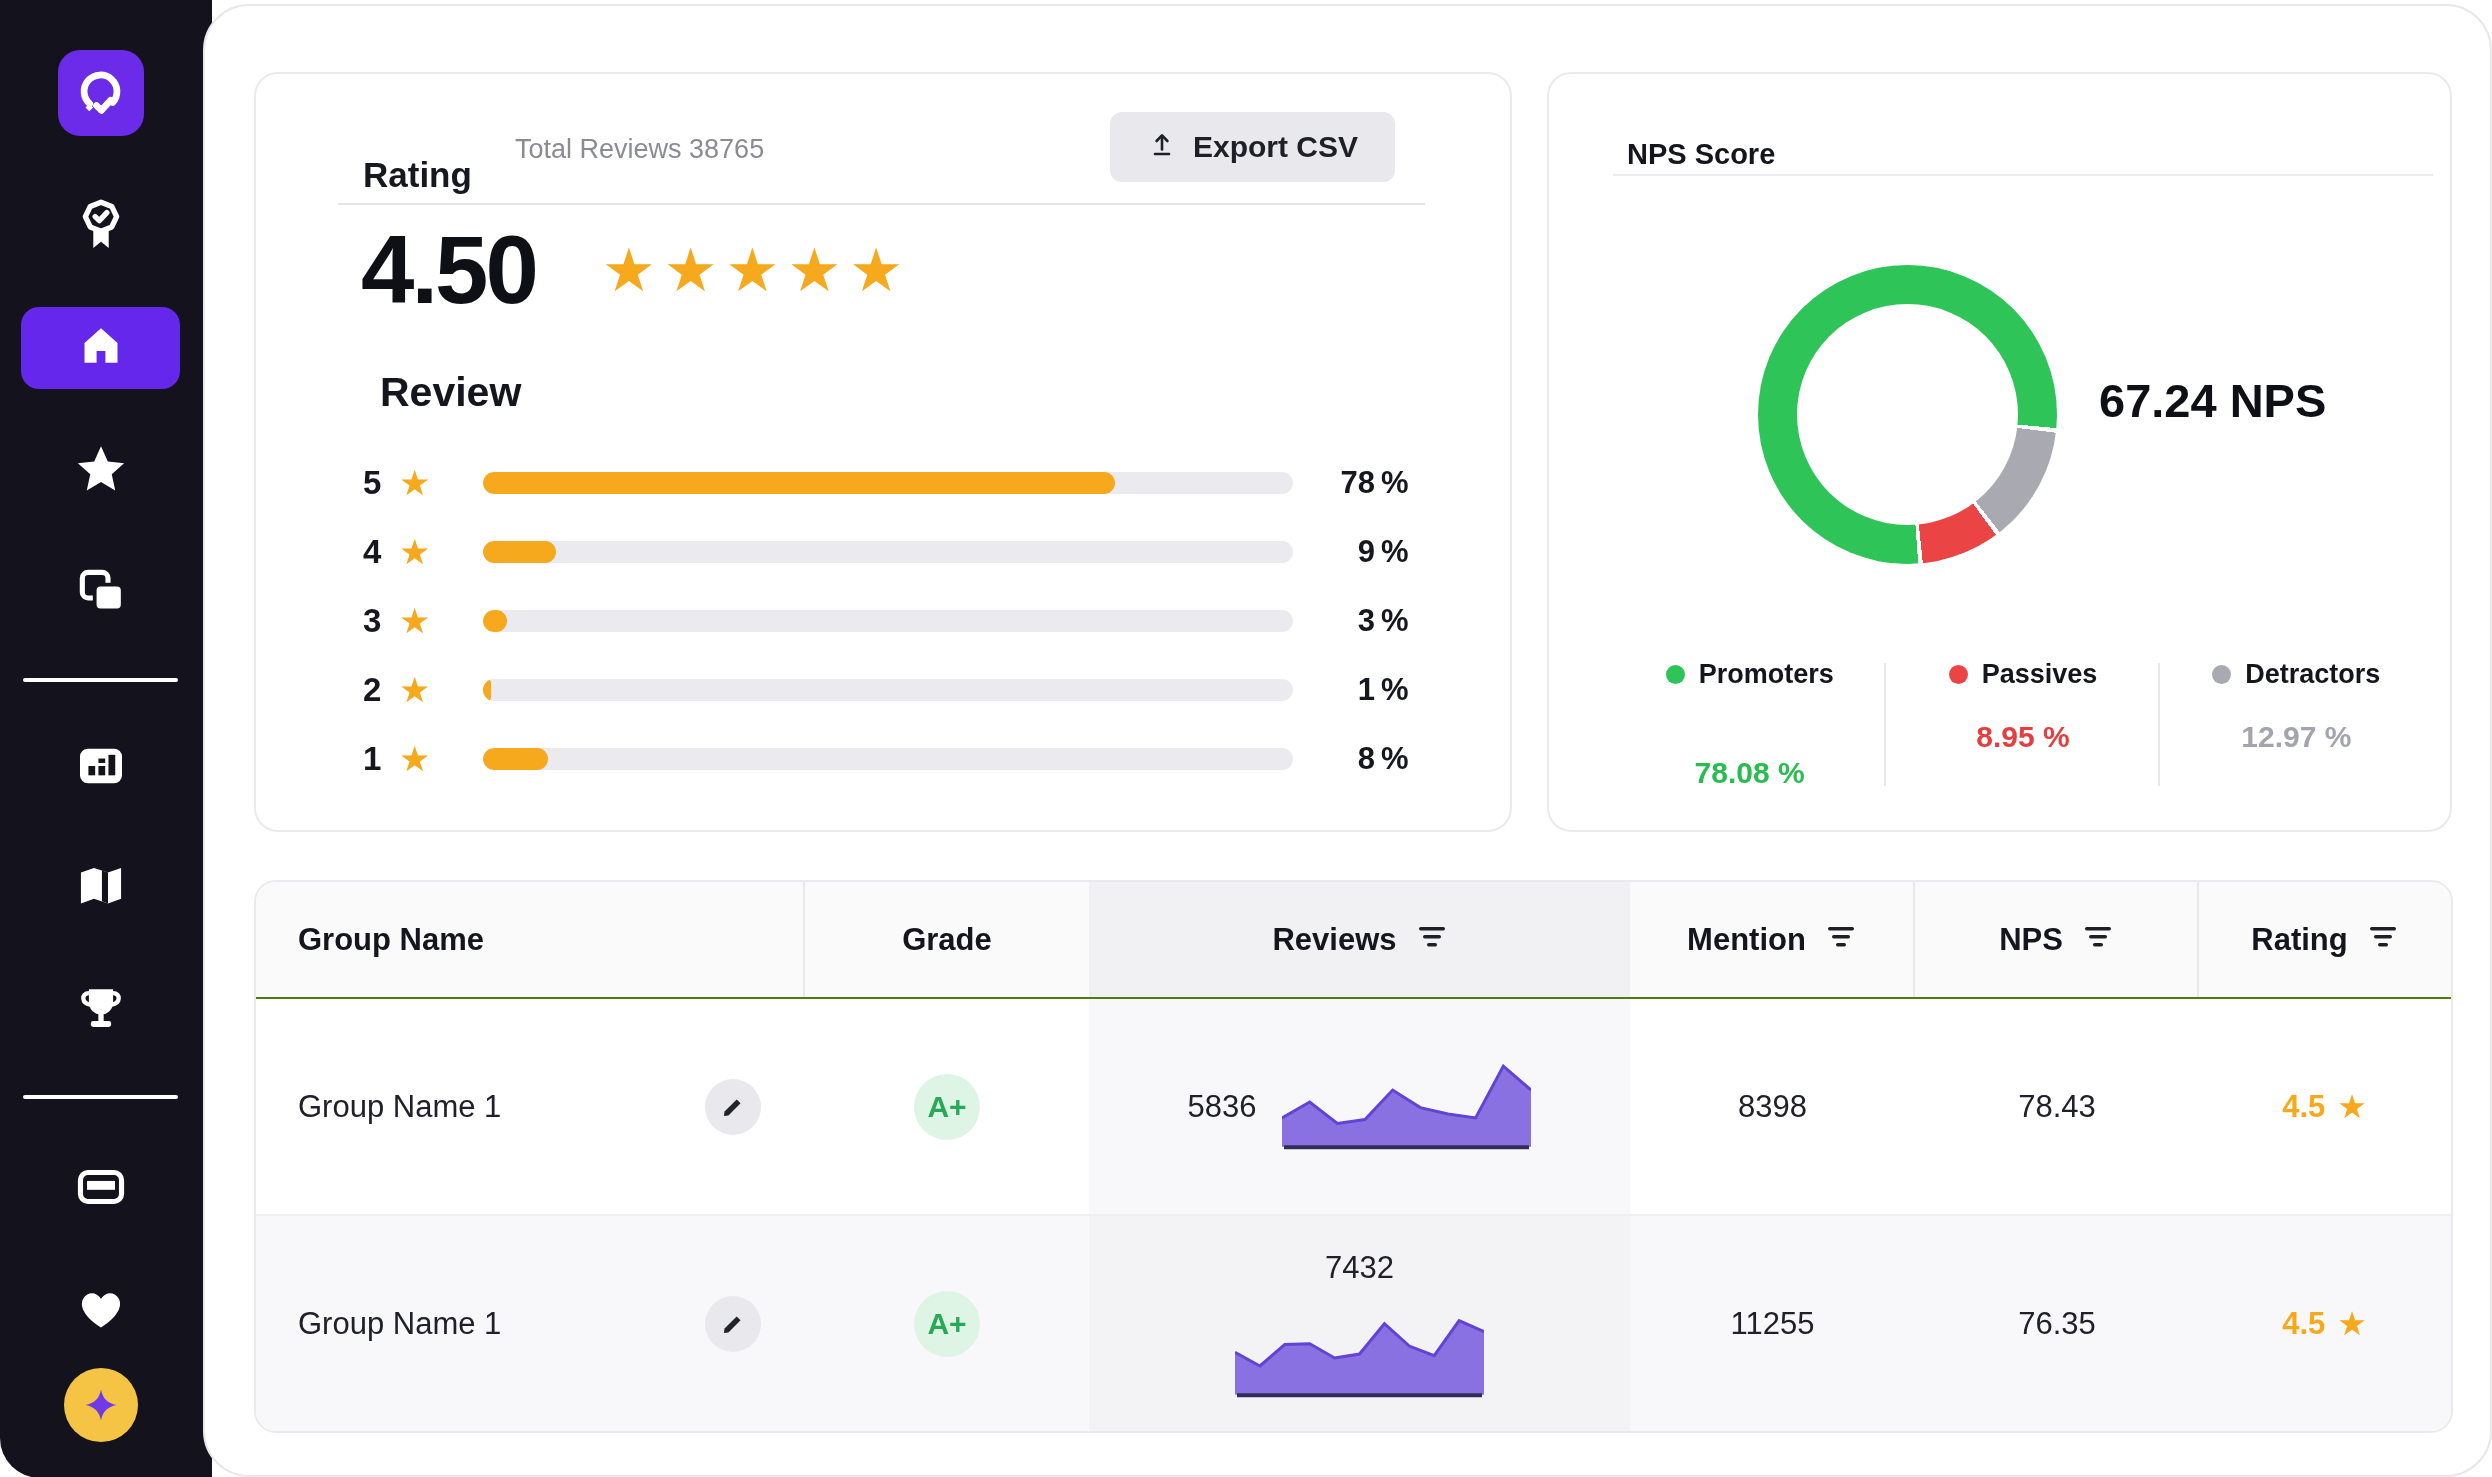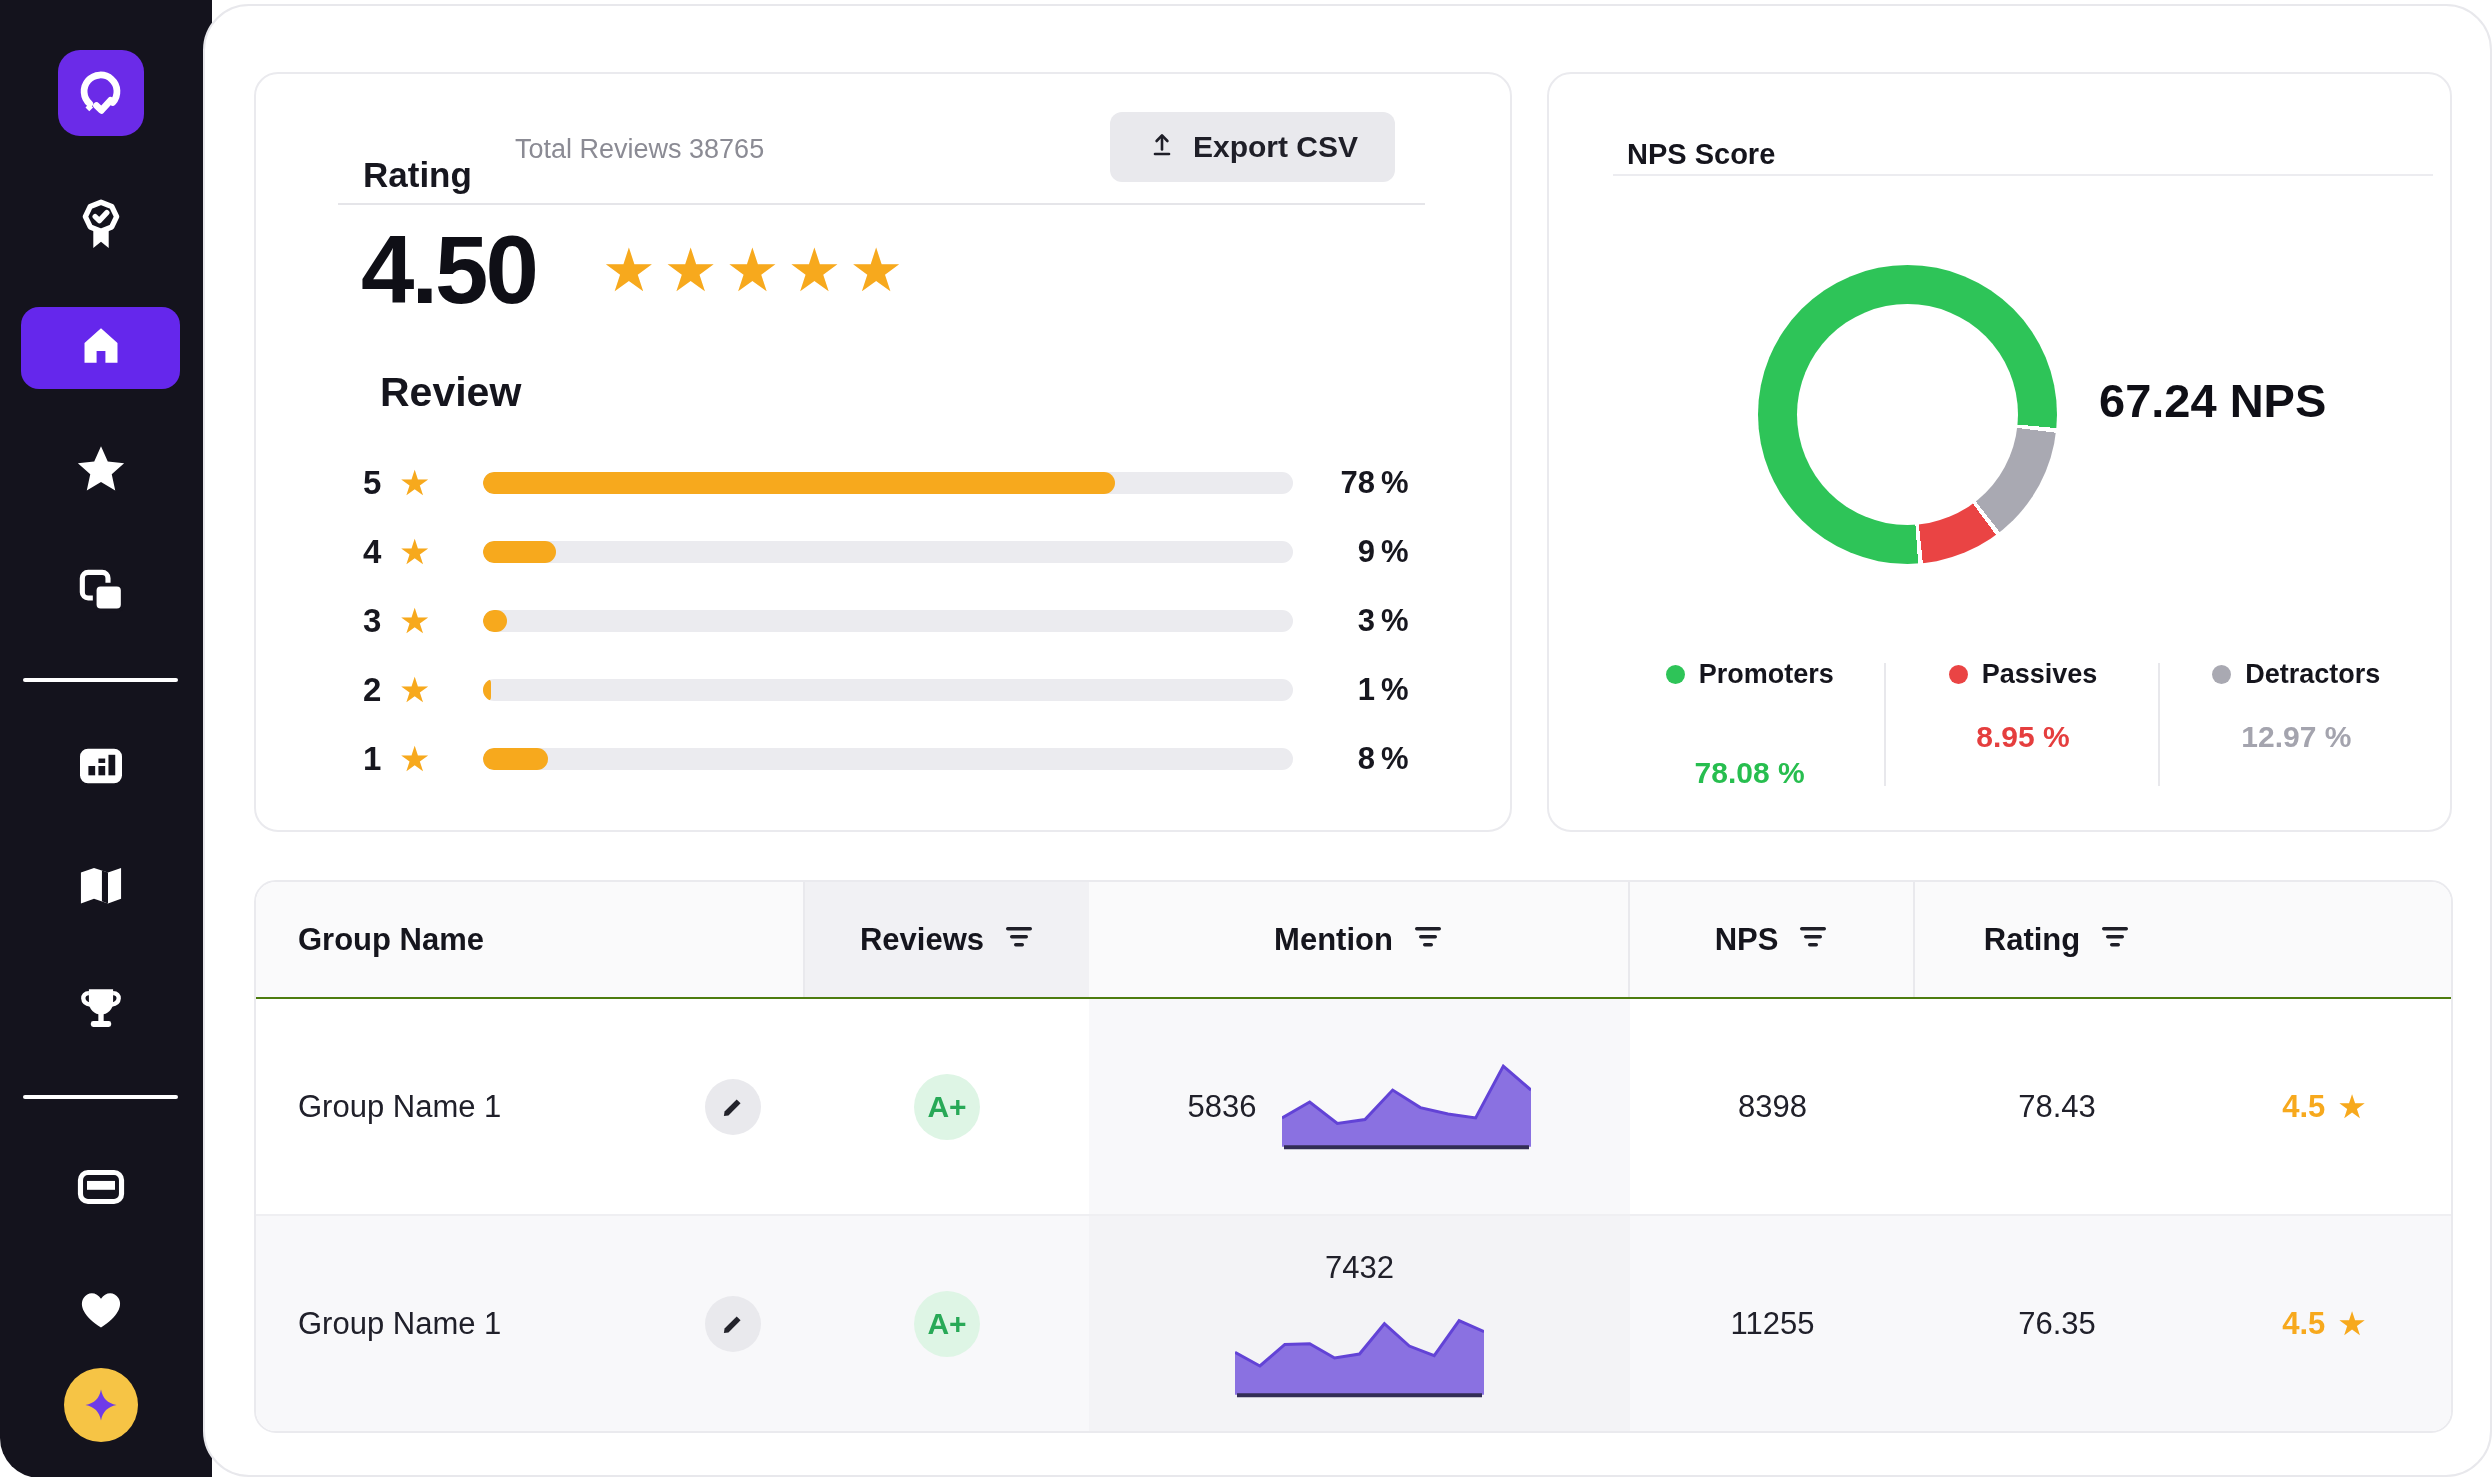--- a/index.html
+++ b/index.html
@@ -301,20 +301,23 @@
           <div class="legend-val val-detractors">12.97 %</div>
         </div>
       </div>
     </section>
 
     <section class="card" id="table-card">
       <div class="thead">
         <div class="th first sep-r">
           <span>Group Name</span>
         </div>
+        <div class="th">
+          <span>Grade</span>
+        </div>
         <div class="th col-hl">
           <span>Reviews</span>
           <span class="sort-icon">
             <svg width="30" height="26" viewBox="0 0 30 26">
                 <rect x="2" y="3" width="26" height="3.4" rx="1.7" fill="#1F1F28"></rect>
                 <rect x="6" y="11" width="18" height="3.4" rx="1.7" fill="#1F1F28"></rect>
                 <rect x="10" y="19" width="10" height="3.4" rx="1.7" fill="#1F1F28"></rect>
               </svg>
           </span>
         </div>

